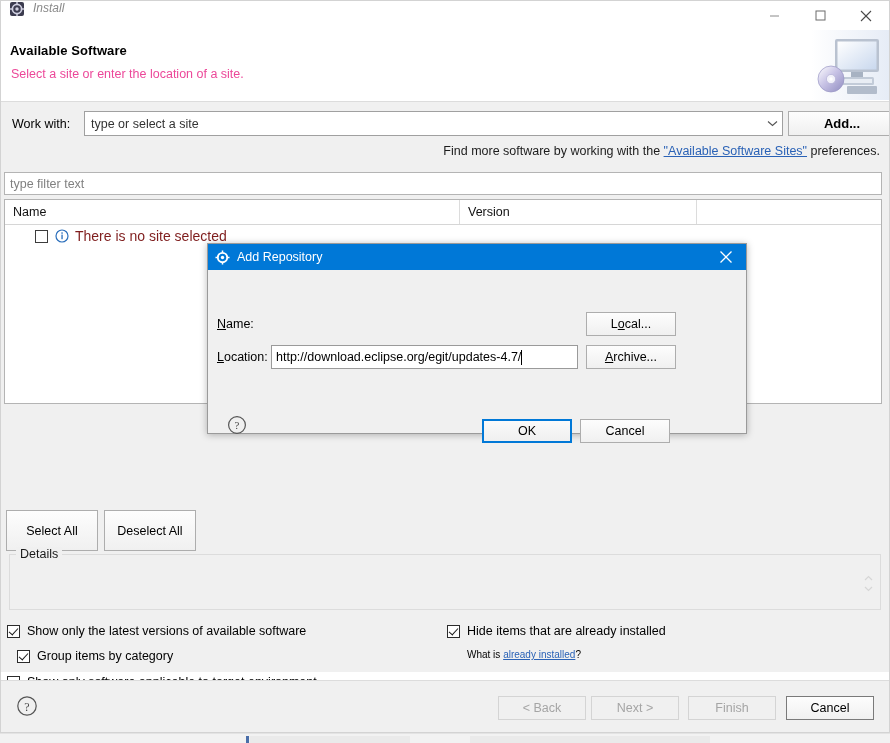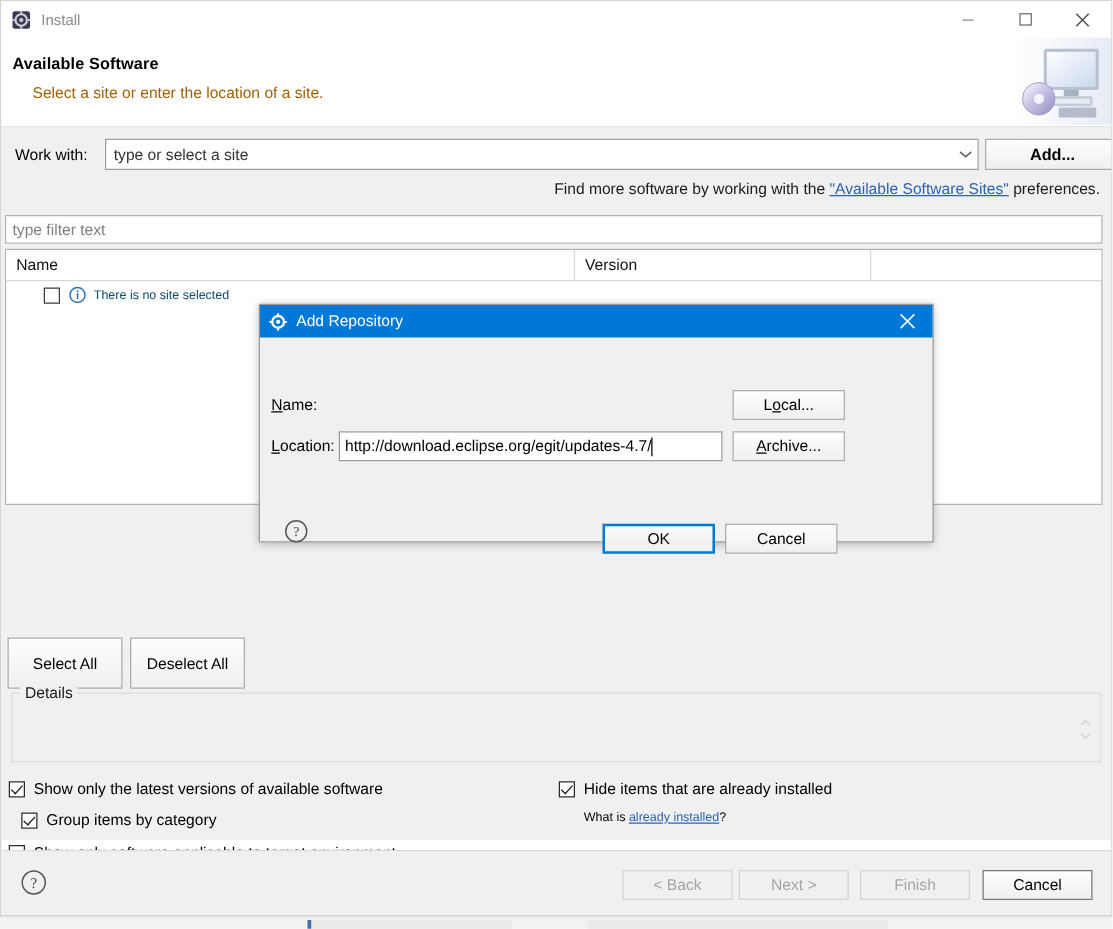--- a/index.html
+++ b/index.html
@@ -47,22 +47,23 @@
     border: 1px solid #d3d3d3;
     box-sizing: border-box;
     overflow: hidden;
   }
 
   
   #title-bar {
     height: 29px;
     background: #ffffff;
     display: flex;
-    align-items: center;
+    align-items: flex-start;
     position: relative;
+    font-style: italic;
   }
   #title-bar .title-icon {
     margin-left: 8px;
     width: 16px; height: 16px;
     display: block;
   }
   #title-bar .title-text {
     margin-left: 8px;
     font-size: 12px;
     color: #8a8a8a;
@@ -93,23 +94,23 @@
   #header-title {
     position: absolute;
     left: 9px; top: 13px;
     font-size: 13px;
     font-weight: bold;
     color: #000;
     letter-spacing: 0.1px;
   }
   #header-subtitle {
     position: absolute;
-    left: 25px; top: 37px;
-    font-size: 12.5px;
-    color: #a16207;
+    left: 10px; top: 37px;
+    font-size: 12.5px;
+    color: #ec4899;
   }
   #banner-graphic {
     position: absolute;
     right: 0px; top: 0px;
     width: 78px; height: 70px;
   }
 
   
   #body-area {
     position: relative;
@@ -236,22 +237,22 @@
     box-sizing: border-box;
     margin-right: 7px;
     flex: none;
   }
   .info-icon {
     width: 14px; height: 14px;
     margin-right: 6px;
     flex: none;
   }
   .tree-row .row-label {
-    font-size: 10px;
-    color: #0c4a6e;
+    font-size: 14px;
+    color: #7f1d1d;
   }
 
   
   #select-all-button, #deselect-all-button {
     position: absolute;
     top: 408px;
     height: 41px;
     background: linear-gradient(#fdfdfd, #f0f0f0);
     border: 1px solid #adadad;
     box-sizing: border-box;

